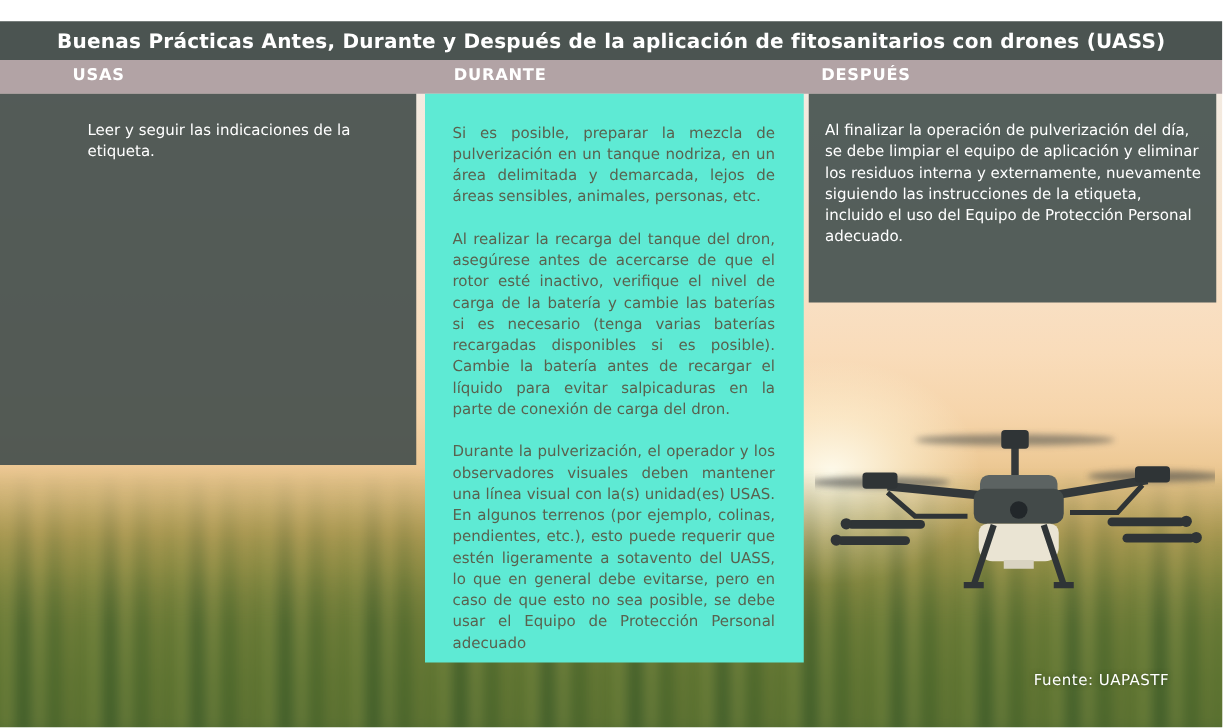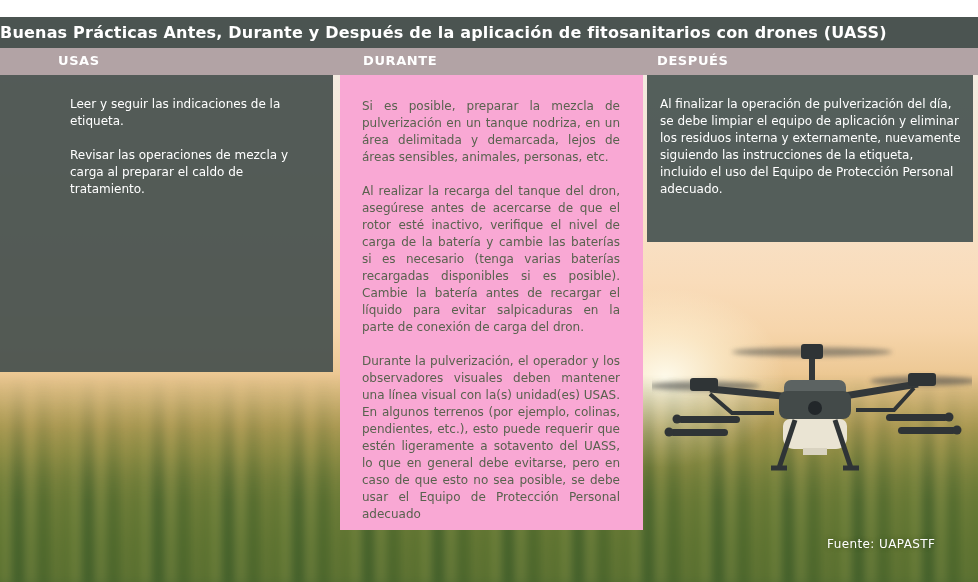--- a/index.html
+++ b/index.html
@@ -27,41 +27,41 @@
       rgba(74,100,42,0.82) 44px 61px, rgba(120,130,58,0.65) 61px 70px);
     filter:blur(6px);
     -webkit-mask-image:linear-gradient(180deg, rgba(0,0,0,0) 0%, rgba(0,0,0,0.55) 28%, #000 60%);
     mask-image:linear-gradient(180deg, rgba(0,0,0,0) 0%, rgba(0,0,0,0.55) 28%, #000 60%);
   }
   
   .drone{position:absolute;left:652px;top:268px;width:320px;height:180px;}
   
   .title-bar{
     position:absolute;left:0;top:17px;width:978px;height:31px;
-    background:#4b5451;color:#ffffff;display:flex;align-items:center;
+    background:#4b5451;color:#ffffff;display:flex;align-items:center;justify-content:center;
     font-size:16px;font-weight:bold;letter-spacing:0.2px;white-space:nowrap;
   }
   .header-strip{
     position:absolute;left:0;top:48px;width:978px;height:27px;background:#b2a3a5;
   }
   .col-label{
     position:absolute;top:53px;color:#ffffff;font-size:13px;font-weight:bold;letter-spacing:0.6px;
   }
   .col-label.antes{left:58px;}
   .col-label.durante{left:363px;}
   .col-label.despues{left:657px;}
   
   .panel{position:absolute;top:75px;box-sizing:border-box;}
   .panel p{margin:0 0 17px 0;}
   .panel-antes{
     left:0;width:333px;height:297px;background:rgba(72,82,79,0.94);
     color:#ffffff;padding:21px 18px 0 70px;font-size:12px;line-height:17px;
   }
   .panel-durante{
-    left:340px;width:303px;height:455px;background:#f9a8d4;
+    left:340px;width:303px;height:455px;background:#5eead4;
     color:#59624f;padding:23px 23px 0 22px;font-size:12px;line-height:17px;text-align:justify;
   }
   .panel-despues{
     left:647px;width:326px;height:167px;background:rgba(77,88,85,0.96);
     color:#ffffff;padding:21px 12px 0 13px;font-size:12px;line-height:17px;
   }
   .source-credit{
     position:absolute;left:827px;top:537px;color:#ffffff;font-size:12px;letter-spacing:0.4px;
     text-shadow:0 0 4px rgba(40,60,25,0.6);white-space:nowrap;
   }
@@ -119,21 +119,20 @@
     <span>Buenas Prácticas Antes, Durante y Después de la aplicación de fitosanitarios con drones (UASS)</span>
   </div>
 
   <div class="header-strip"></div>
   <div class="col-label antes">USAS</div>
   <div class="col-label durante">DURANTE</div>
   <div class="col-label despues">DESPUÉS</div>
 
   <div class="panel panel-antes">
     <p>Leer y seguir las indicaciones de la etiqueta.</p>
-    <p>Revisar las operaciones de mezcla y carga al preparar el caldo de tratamiento.</p>
   </div>
 
   <div class="panel panel-durante">
     <p>Si es posible, preparar la mezcla de pulverización en un tanque nodriza, en un área delimitada y demarcada, lejos de áreas sensibles, animales, personas, etc.</p>
     <p>Al realizar la recarga del tanque del dron, asegúrese antes de acercarse de que el rotor esté inactivo, verifique el nivel de carga de la batería y cambie las baterías si es necesario (tenga varias baterías recargadas disponibles si es posible). Cambie la batería antes de recargar el líquido para evitar salpicaduras en la parte de conexión de carga del dron.</p>
     <p>Durante la pulverización, el operador y los observadores visuales deben mantener una línea visual con la(s) unidad(es) USAS. En algunos terrenos (por ejemplo, colinas, pendientes, etc.), esto puede requerir que estén ligeramente a sotavento del UASS, lo que en general debe evitarse, pero en caso de que esto no sea posible, se debe usar el Equipo de Protección Personal adecuado</p>
   </div>
 
   <div class="panel panel-despues">
     <p>Al finalizar la operación de pulverización del día, se debe limpiar el equipo de aplicación y eliminar los residuos interna y externamente, nuevamente siguiendo las instrucciones de la etiqueta, incluido el uso del Equipo de Protección Personal adecuado.</p>

